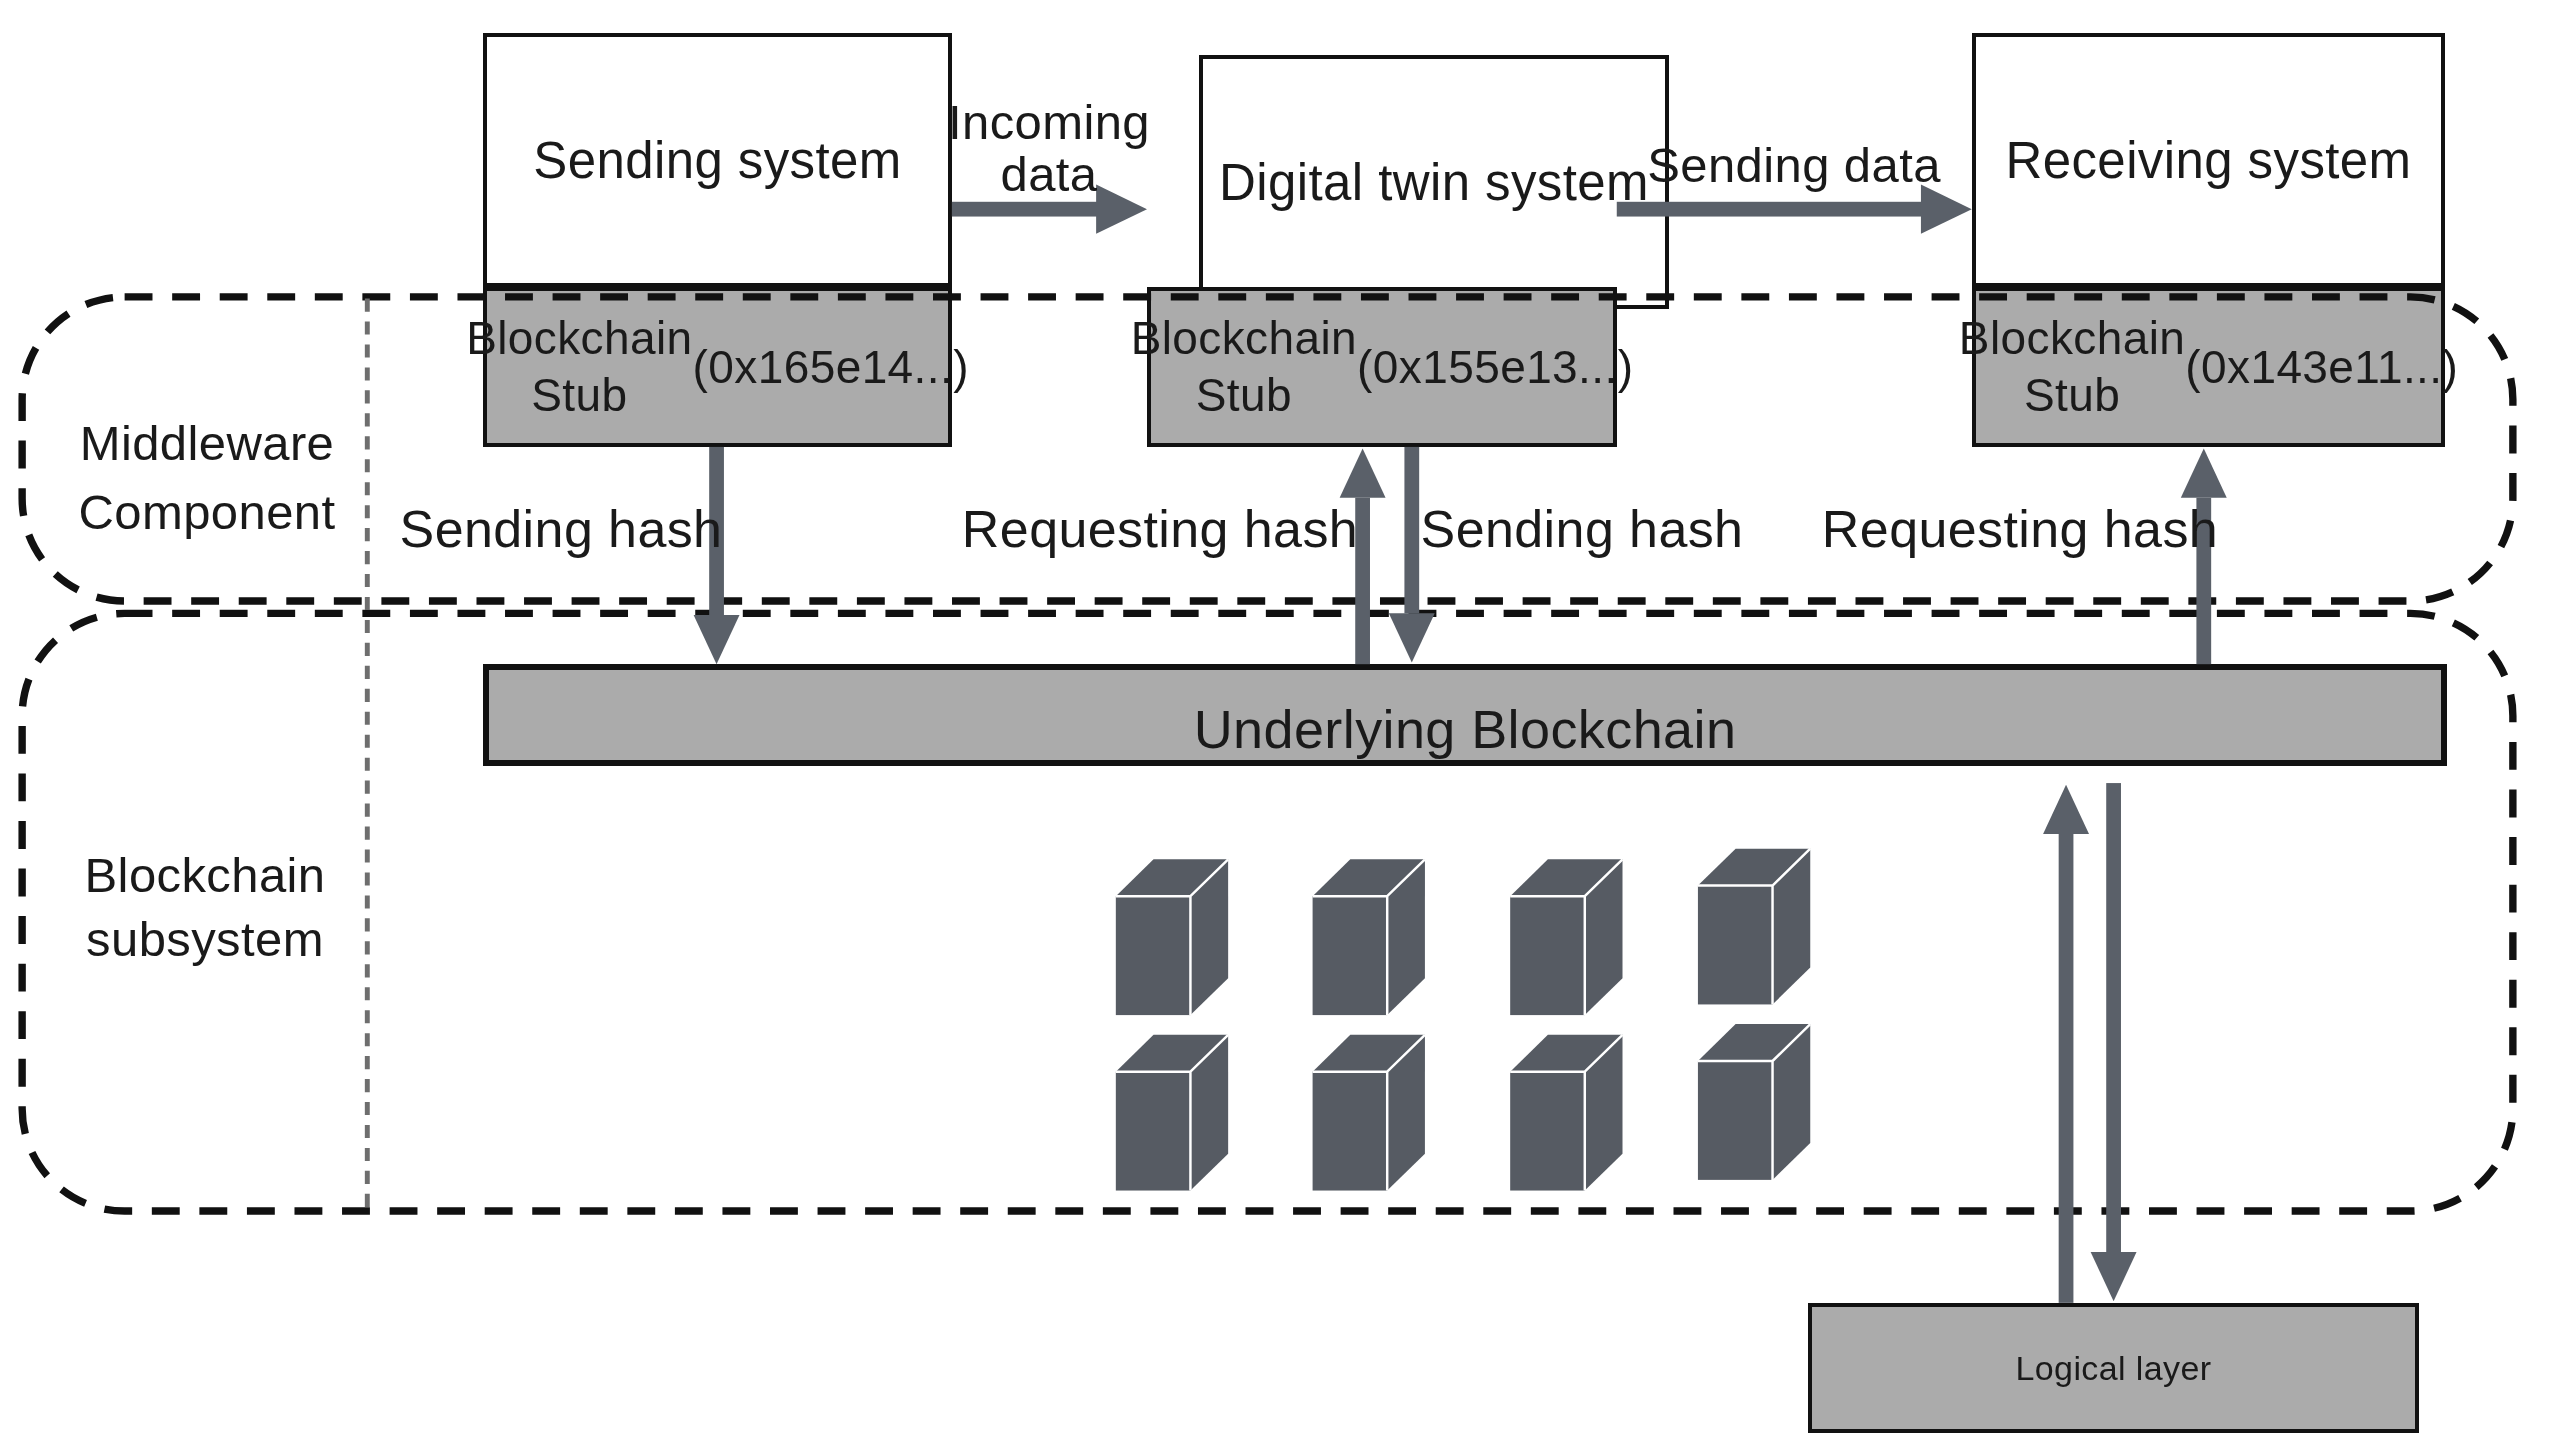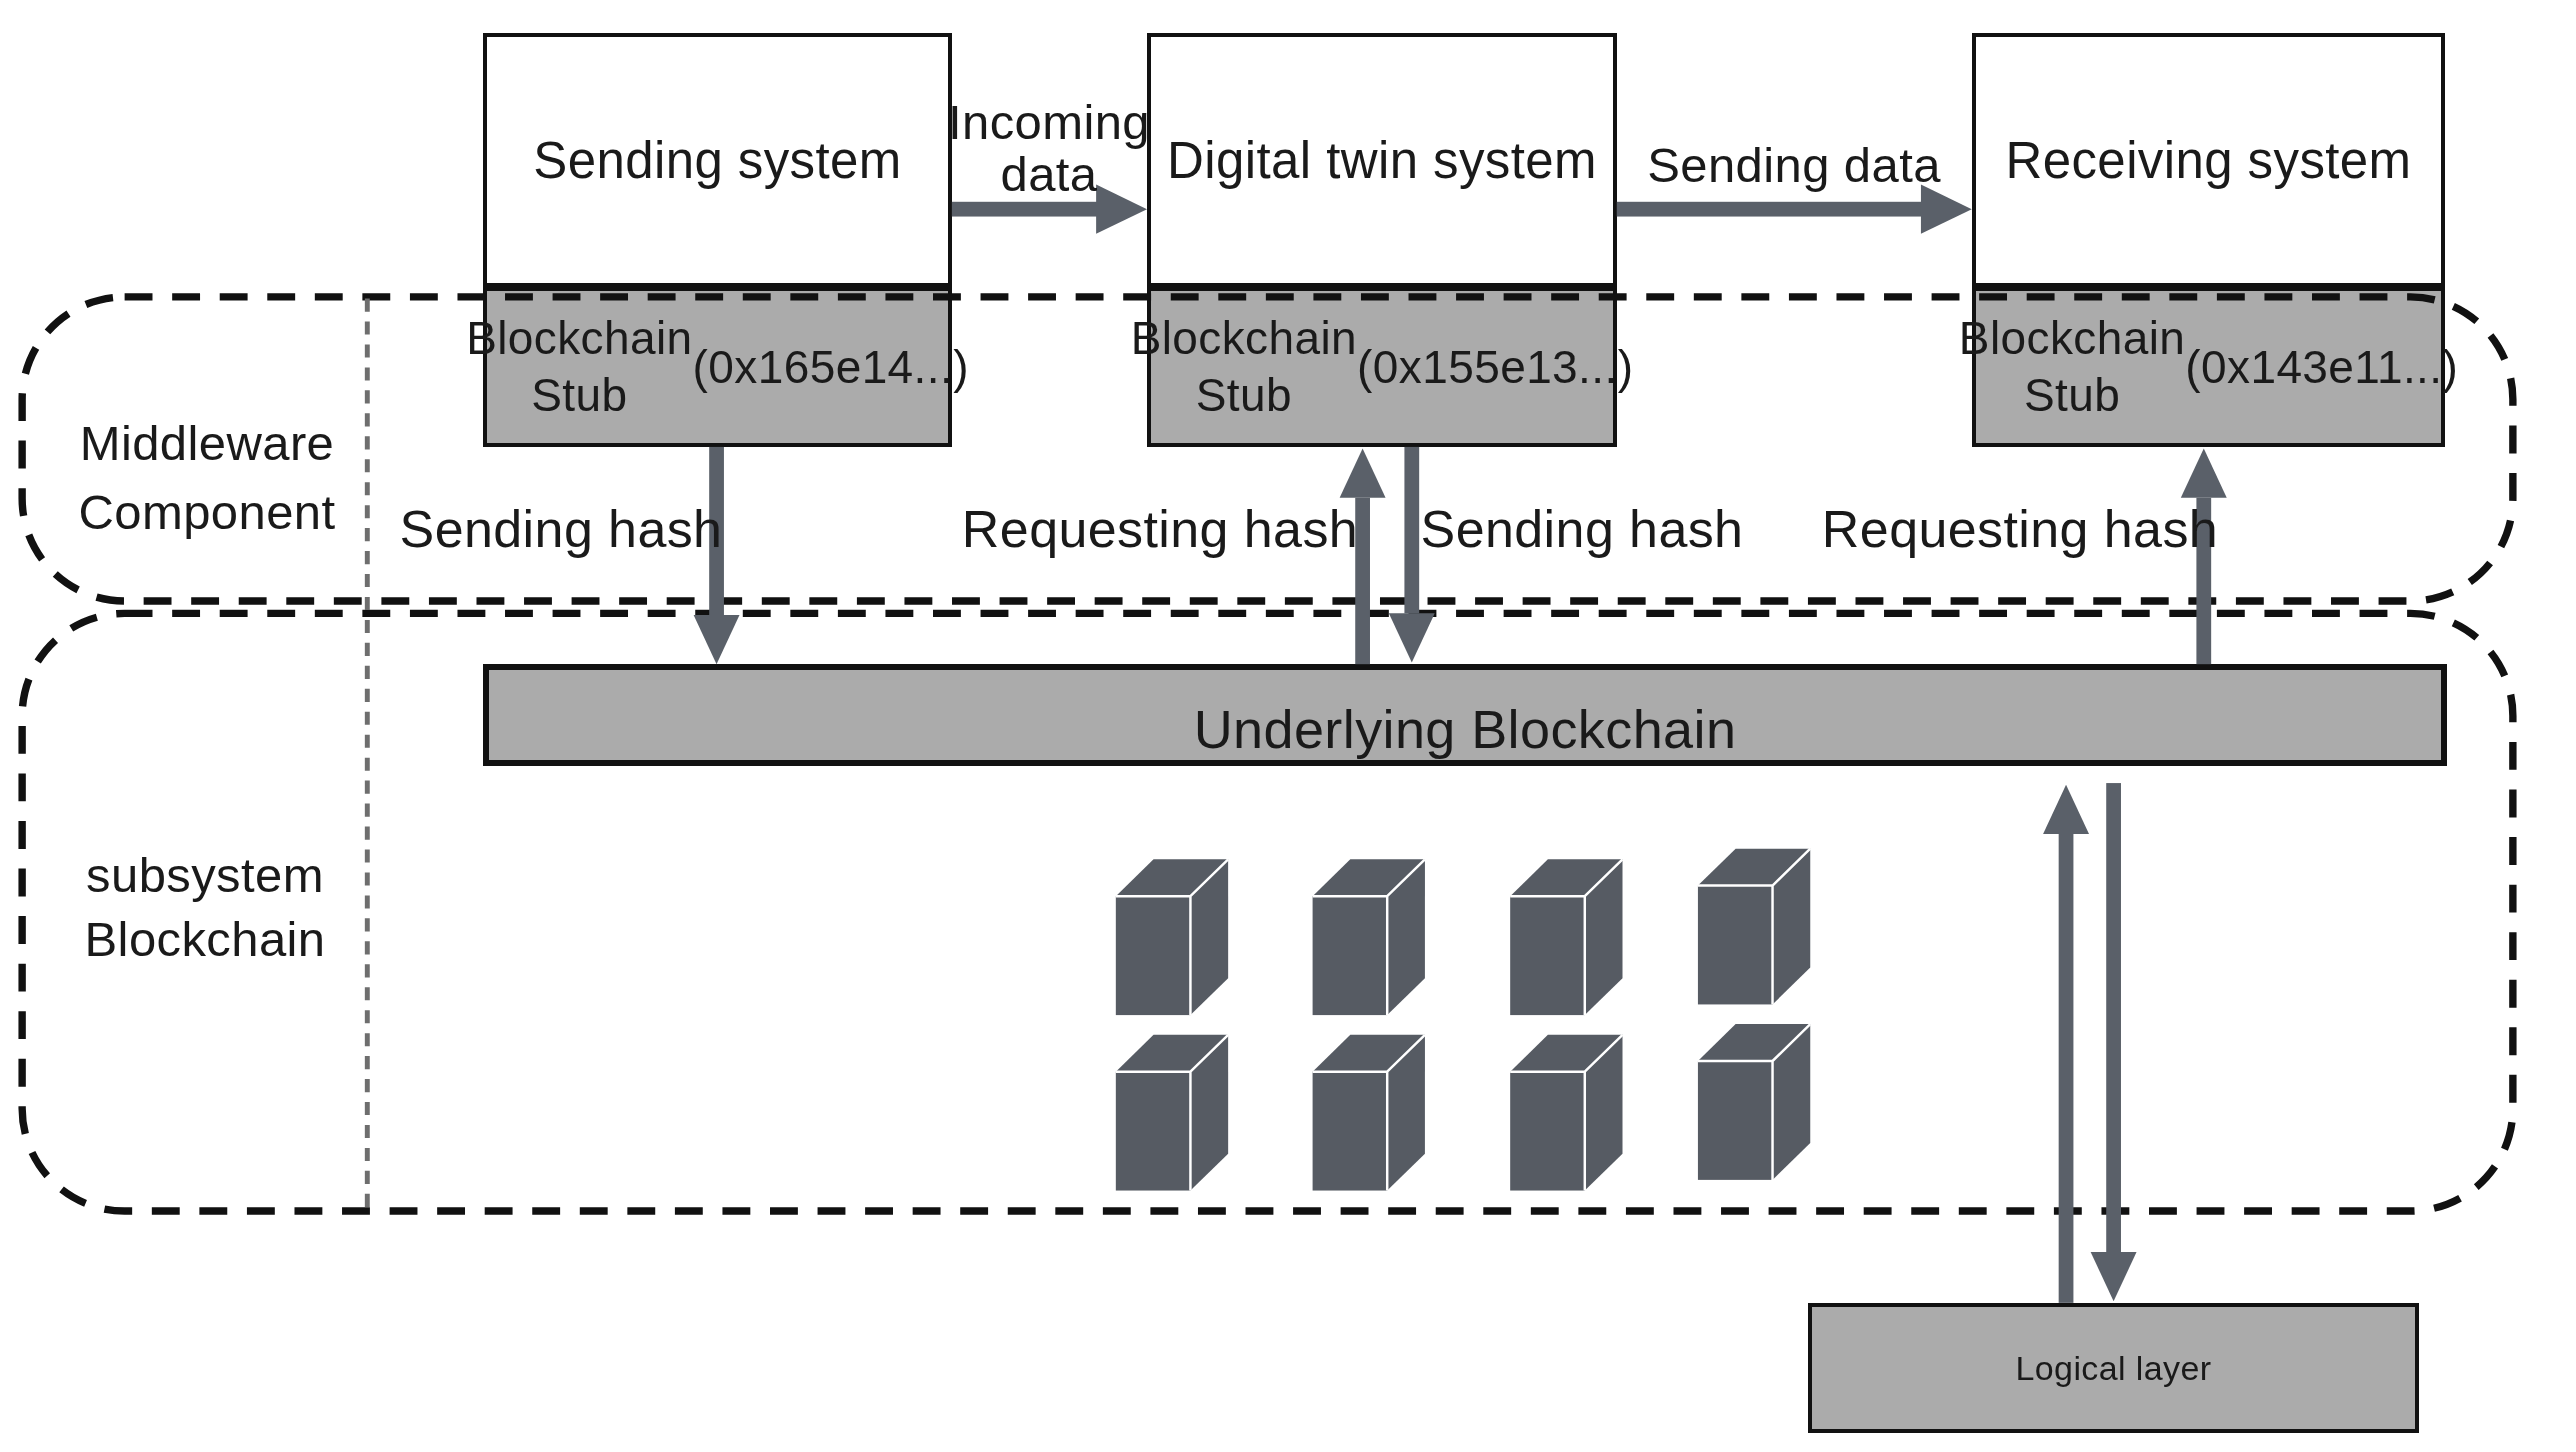--- a/index.html
+++ b/index.html
@@ -36,21 +36,21 @@
   .overlay{z-index:2;}
 </style>
 </head>
 <body>
 
 <div class="stage">
 
   <div class="sysbox" style="left:483px;width:469px;">
     <span>Sending system</span>
   </div>
-  <div class="sysbox" style="left:1147px;width:470px;">
+  <div class="sysbox" style="left:1199px;width:470px;margin-top:22px;">
     <span>Digital twin system</span>
   </div>
   <div class="sysbox" style="left:1972px;width:473px;">
     <span>Receiving system</span>
   </div>
 
   <div class="stub" style="left:483px;width:469px;">
     <span>Blockchain Stub</span>
     <span>(0x165e14...)</span>
   </div>
@@ -136,22 +136,22 @@
     <div>Incoming</div>
     <div>data</div>
   </div>
   <div class="lbl" style="left:1794px;top:165px;font-size:49px;">Sending data</div>
 
   <div class="lbl two" style="left:207px;top:478px;font-size:49px;line-height:69px;">
     <div>Middleware</div>
     <div>Component</div>
   </div>
   <div class="lbl two" style="left:205px;top:907px;font-size:49px;line-height:64px;">
+    <div>Blockchain</div>
     <div>subsystem</div>
-    <div>Blockchain</div>
   </div>
 
   <div class="lbl" style="left:561px;top:529px;">Sending hash</div>
   <div class="lbl" style="left:1160px;top:529px;">Requesting hash</div>
   <div class="lbl" style="left:1582px;top:529px;">Sending hash</div>
   <div class="lbl" style="left:2020px;top:529px;">Requesting hash</div>
 
 </div>
 
 

